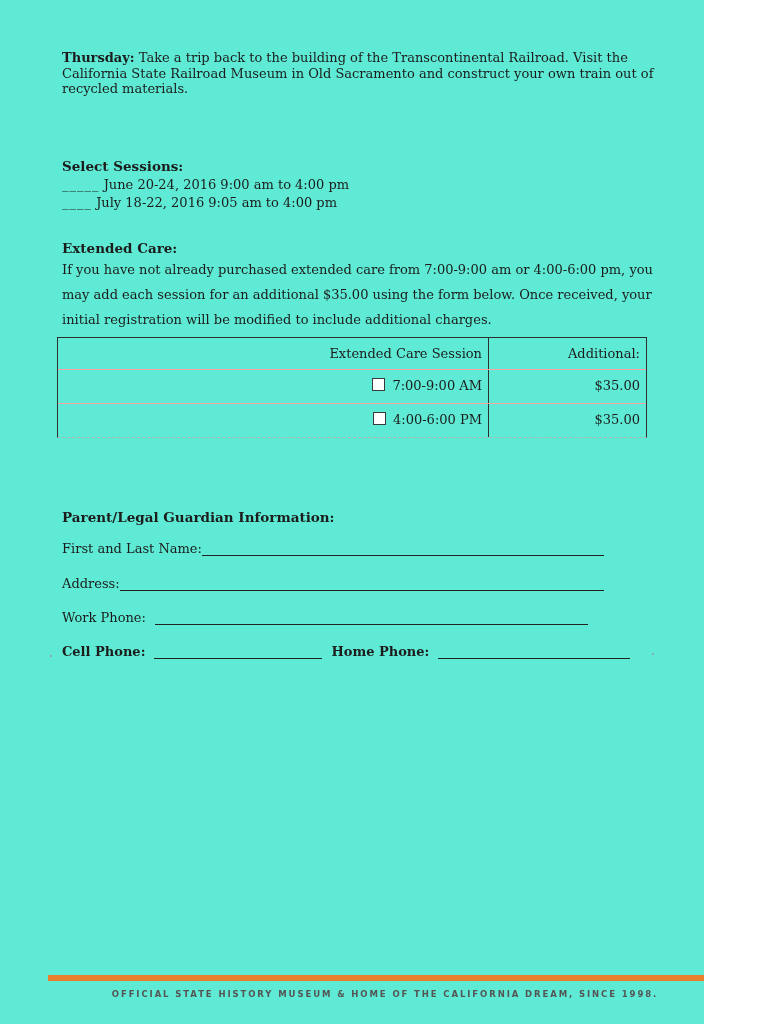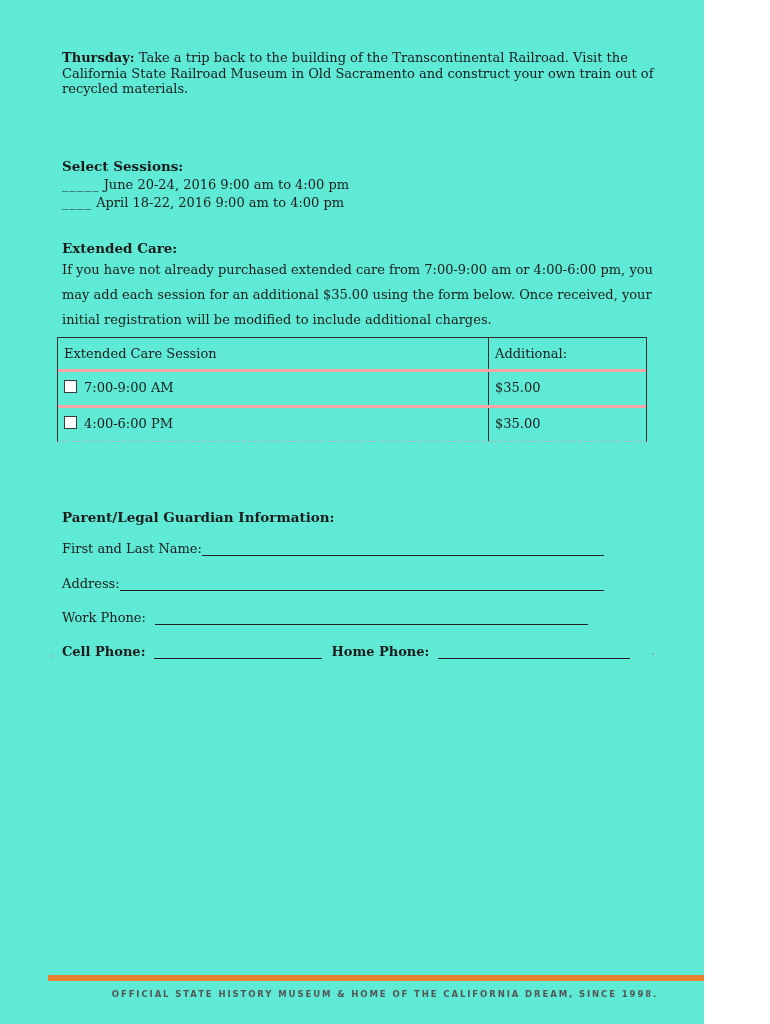--- a/index.html
+++ b/index.html
@@ -17,23 +17,24 @@
   .sessions{position:absolute;left:62px;top:176px;font-size:13px;line-height:18px;}
   .session-line{white-space:nowrap;}
   .session-blank{letter-spacing:1px;}
   .ec-para{position:absolute;left:62px;top:257px;width:614px;font-size:13px;line-height:25px;}
   
   .ec-table{
     position:absolute;left:57px;top:337px;width:588px;
     border:1px solid #2e2e2e;
     border-bottom:1px dashed #b3b3b3;
     font-size:13px;
+    text-align:right;
   }
   .ec-row{display:flex;}
-  .ec-row + .ec-row{border-top:3px solid #fca5a5;}
+  .ec-row + .ec-row{border-top:1px solid #fca5a5;}
   .ec-cell{box-sizing:border-box;padding:8px 6px 0 6px;}
   .ec-col1{width:430px;}
   .ec-col2{flex:1;border-left:1px solid #2e2e2e;}
   .ec-head{height:31px;}
   .ec-body{height:33px;}
   .checkbox{
     display:inline-block;width:11px;height:11px;
     border:1.6px solid #3a3a3a;background:#fff;
     vertical-align:-1px;margin-right:7px;
   }
@@ -59,21 +60,21 @@
 <body>
 
 <div class="page">
 
   <div class="para" style="top:50px;"><span class="bold">Thursday:</span><span> Take a trip back to the building of the Transcontinental Railroad.  Visit the California State Railroad Museum in Old Sacramento and construct your own train out of recycled materials.</span></div>
 
 
   <div class="heading" style="top:158px;">Select Sessions:</div>
   <div class="sessions">
     <div class="session-line"><span class="session-blank">_____</span><span> June 20-24, 2016 9:00 am to 4:00 pm</span></div>
-    <div class="session-line"><span class="session-blank">____</span><span> April 18-22, 2016 9:00 am to 4:00 pm</span></div>
+    <div class="session-line"><span class="session-blank">____</span><span> July 18-22, 2016 9:05 am to 4:00 pm</span></div>
   </div>
 
   <div class="heading" style="top:240px;">Extended Care:</div>
   <div class="ec-para">If you have not already purchased extended care  from 7:00-9:00 am or 4:00-6:00 pm, you may add each session for an additional $35.00 using the form below.  Once received, your initial registration will be modified to include additional charges.</div>
 
   <div class="ec-table">
     <div class="ec-row ec-head">
       <div class="ec-cell ec-col1">Extended Care Session</div>
       <div class="ec-cell ec-col2">Additional:</div>
     </div>

